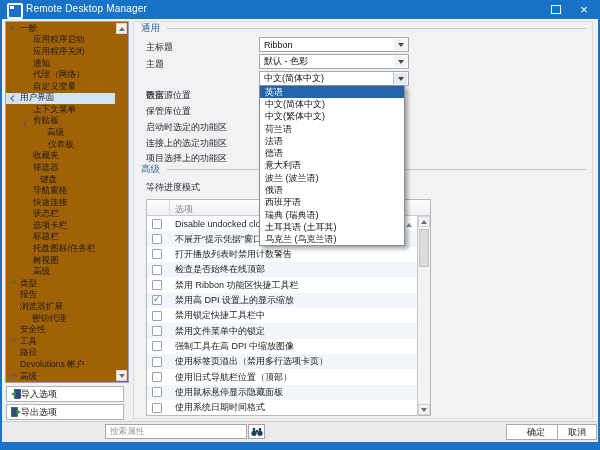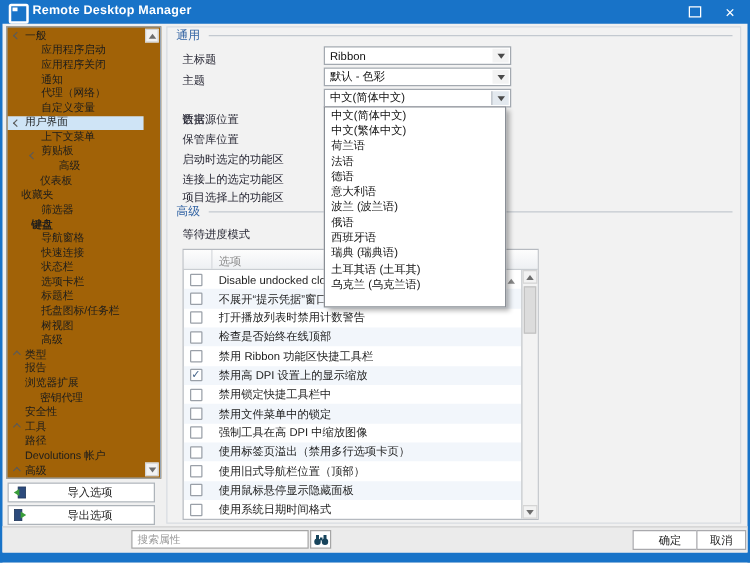--- a/index.html
+++ b/index.html
@@ -7,38 +7,38 @@
        font-family:"Liberation Sans","DejaVu Sans",sans-serif;overflow:hidden;
        -webkit-font-smoothing:antialiased;}
   .abs{position:absolute;}
   
   #titlebar{left:0;top:0;width:600px;height:19px;background:#1873c8;color:#fff;}
   #win-border-l{left:0;top:0;width:2px;height:450px;background:#1873c8;}
   #win-border-r{right:0;top:0;width:2px;height:450px;background:#1873c8;}
   #win-bottom{left:0;top:442px;width:600px;height:8px;background:#1873c8;}
   #app-icon{left:7px;top:3px;width:12px;height:12px;border:2px solid #fff;border-radius:2px;}
   #app-icon i{position:absolute;left:1px;top:1px;width:4px;height:3px;background:#fff;}
-  #title-text{left:26px;top:3px;font-size:10px;font-weight:bold;letter-spacing:.2px;}
+  #title-text{left:26px;top:3px;font-size:10px;font-weight:normal;letter-spacing:.2px;}
   .winbtn{top:0;width:26px;height:19px;display:flex;align-items:center;justify-content:center;color:#fff;cursor:default;}
   #btn-max{left:543px;} #btn-max span{display:block;width:8px;height:7px;border:1px solid #fff;}
   #btn-close{left:571px;font-size:13px;line-height:1;}
   
   #tree-panel{left:5px;top:21px;width:124px;height:362px;background:#a16207;border:1px solid #98a6b5;box-sizing:border-box;}
   #tree{position:absolute;left:0;top:1px;right:13px;bottom:1px;overflow:hidden;}
   .tree-row{position:relative;height:11.6px;display:flex;align-items:center;font-size:8.6px;color:#1c1c1c;white-space:nowrap;}
   .tree-row.sel{background:#cfe4f6;}
   .tw{position:absolute;width:4px;height:4px;border-left:1px solid #5a5a5a;border-bottom:1px solid #5a5a5a;}
   .tw.exp{transform:rotate(45deg) scale(.9);}
   .tw.col{transform:rotate(135deg) scale(.9);}
   .vscroll-arrow{width:11px;height:11px;background:#f2f2f2;border:1px solid #d4d4d4;box-sizing:border-box;display:flex;align-items:center;justify-content:center;}
   .tri-up{width:0;height:0;border-left:3px solid transparent;border-right:3px solid transparent;border-bottom:4px solid #6d6d6d;}
   .tri-down{width:0;height:0;border-left:3px solid transparent;border-right:3px solid transparent;border-top:4px solid #6d6d6d;}
   
   .side-btn{left:6px;width:118px;height:16px;background:#fff;border:1px solid #aeb4ba;box-sizing:border-box;display:flex;align-items:center;font-size:9px;color:#222;}
-  .side-btn .lbl{flex:1;text-align:center;}
+  .side-btn .lbl{flex:1;text-align:left;}
   .side-btn svg{margin-left:4px;}
   
   #main-panel{left:133px;top:21px;width:460px;height:398px;background:#f2f2f2;border:1px solid #d8dce1;box-sizing:border-box;}
   .section-title{color:#3465a4;font-size:9.5px;}
   .rule{height:1px;background:#c3c9d0;}
   .field-label{font-size:9px;color:#272734;white-space:nowrap;}
   .combo{left:125px;width:150px;height:15px;background:#fff;border:1px solid #a3a9b0;box-sizing:border-box;font-size:9px;color:#111;display:flex;align-items:center;padding-left:4px;}
   .combo .arrow{position:absolute;right:1px;top:1px;bottom:1px;width:13px;background:#f3f3f3;display:flex;align-items:center;justify-content:center;}
   .combo.open .arrow{background:#e3e9ef;border-left:1px solid #b9bfc6;}
   .combo .arrow i{width:0;height:0;border-left:3px solid transparent;border-right:3px solid transparent;border-top:4px solid #4a4a4a;}
@@ -117,30 +117,30 @@
       <div class="tree-row" style="padding-left: 27px;">
         <span>上下文菜单</span>
       </div>
       <div class="tree-row" style="padding-left: 27px; align-items: flex-end;">
         <span class="tw exp" style="left: 18px;"></span>
         <span>剪贴板</span>
       </div>
       <div class="tree-row" style="padding-left: 41px;">
         <span>高级</span>
       </div>
-      <div class="tree-row" style="padding-left: 26px;">
+      <div class="tree-row" style="padding-left: 42px;">
         <span>仪表板</span>
       </div>
-      <div class="tree-row" style="padding-left: 11px;">
+      <div class="tree-row" style="padding-left: 27px;">
         <span>收藏夹</span>
       </div>
       <div class="tree-row" style="padding-left: 27px;">
         <span>筛选器</span>
       </div>
-      <div class="tree-row" style="padding-left: 19px; font-weight: bold;">
+      <div class="tree-row" style="padding-left: 34px;">
         <span>键盘</span>
       </div>
       <div class="tree-row" style="padding-left: 27px;">
         <span>导航窗格</span>
       </div>
       <div class="tree-row" style="padding-left: 27px;">
         <span>快速连接</span>
       </div>
       <div class="tree-row" style="padding-left: 27px;">
         <span>状态栏</span>
@@ -316,20 +316,21 @@
           <i class="tri-up"></i>
         </div>
       <div id="opt-thumb"></div>
       <div class="vscroll-arrow" style="bottom:0;">
           <i class="tri-down"></i>
         </div>
     </div>
   </div>
 
   <div id="lang-dropdown" class="abs">
+      <div class="dd-item sel">英语</div>
       <div class="dd-item">中文(简体中文)</div>
       <div class="dd-item">中文(繁体中文)</div>
       <div class="dd-item">荷兰语</div>
       <div class="dd-item">法语</div>
       <div class="dd-item">德语</div>
       <div class="dd-item">意大利语</div>
       <div class="dd-item">波兰 (波兰语)</div>
       <div class="dd-item">俄语</div>
       <div class="dd-item">西班牙语</div>
       <div class="dd-item">瑞典 (瑞典语)</div>

